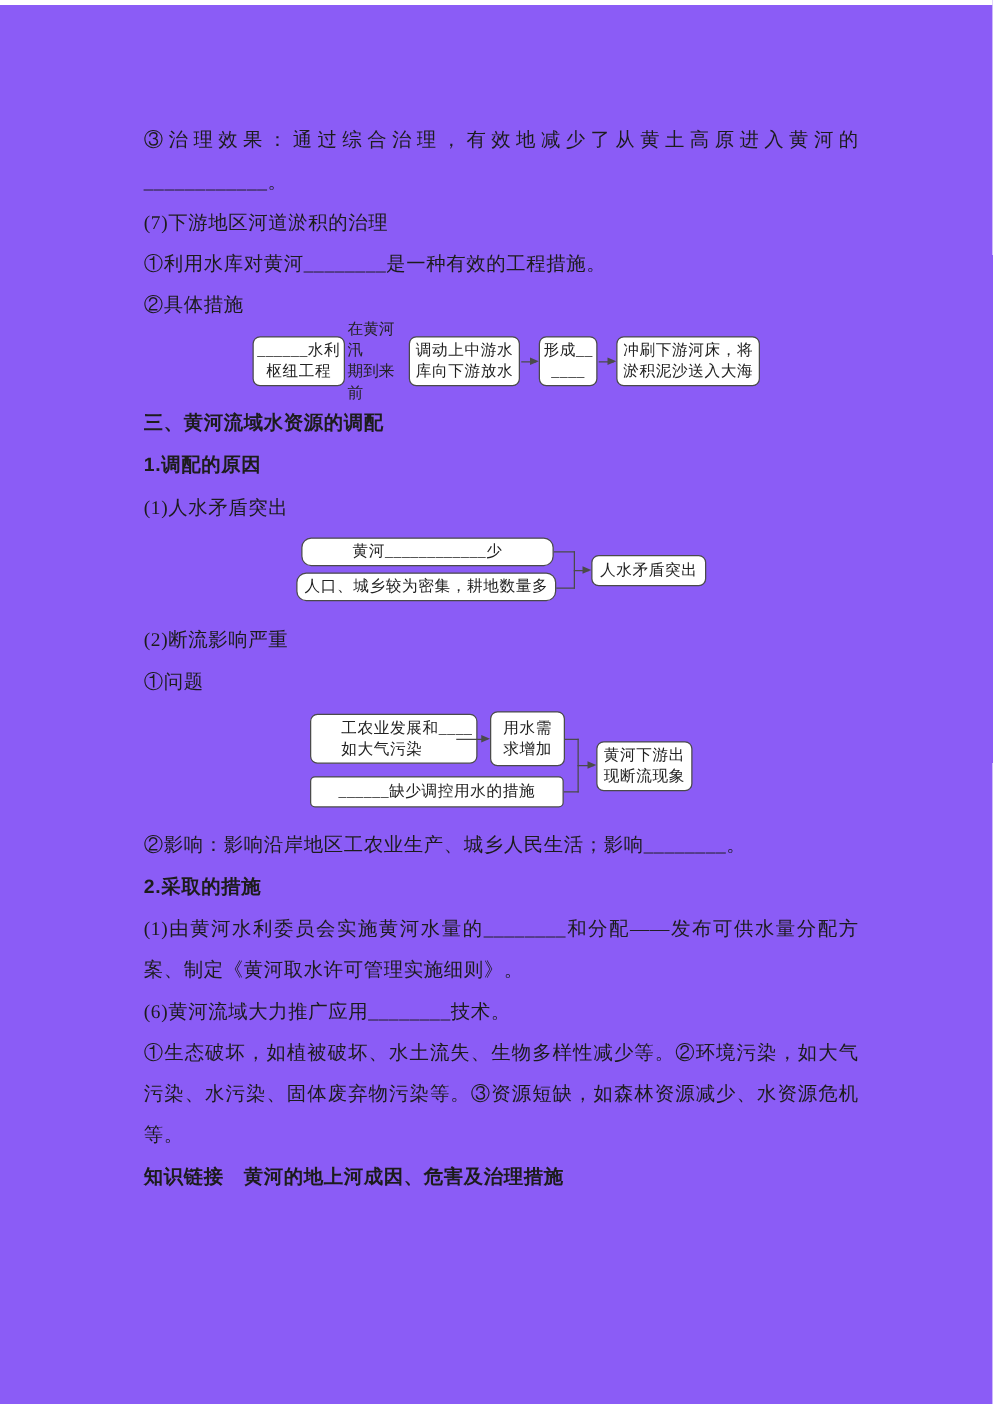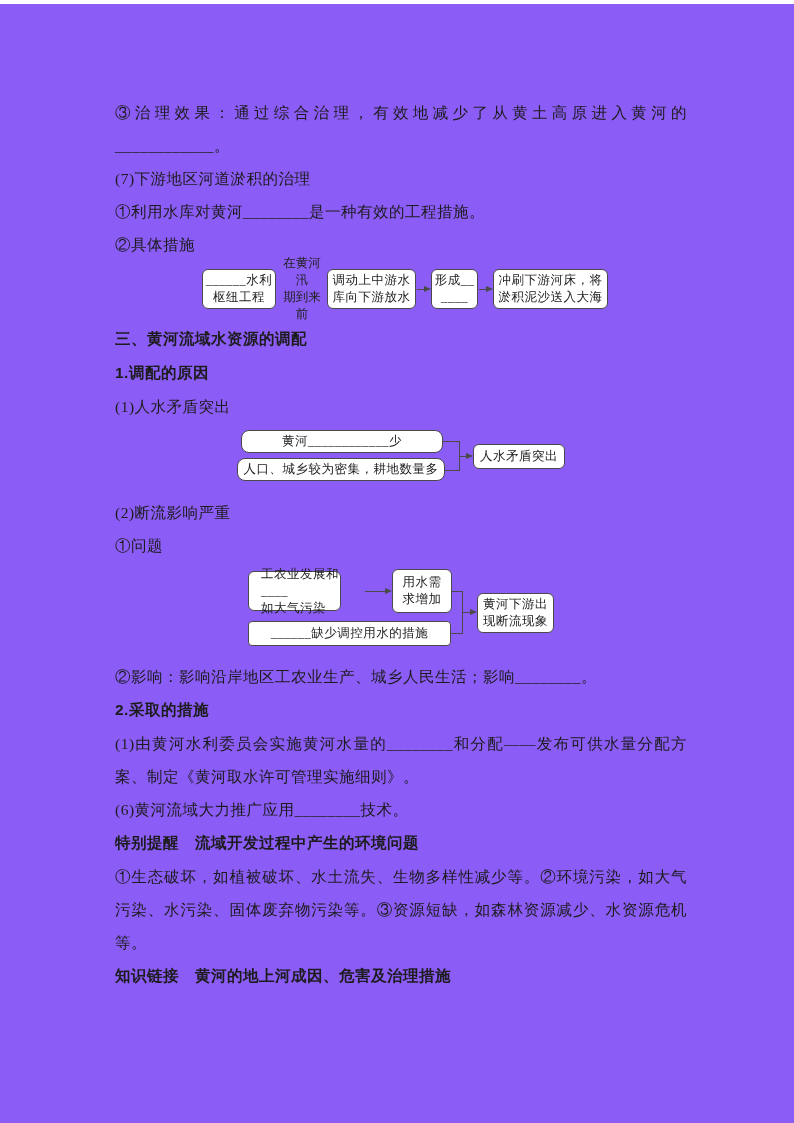--- a/index.html
+++ b/index.html
@@ -48,21 +48,21 @@
     line-height:17px;
     letter-spacing:0.5px;
     background:#fff;
   }
   .dbox span { display:block; }
   .dlabel {
     position:absolute;
     font-size:12.5px;
     line-height:17px;
     display:flex; flex-direction:column; justify-content:center;
-    text-align:center;
+    text-align:left;
     color:#222;
   }
   .hline, .vline { position:absolute; background:#4a4a4a; }
   .hline { height:1px; }
   .vline { width:1px; }
   .arrow { position:absolute; height:1px; background:#4a4a4a; }
   .arrow::after {
     content:"";
     position:absolute;
     right:-2px; top:-3.5px;
@@ -128,21 +128,21 @@
       <div class="arrow" style="left:222px;top:26px;width:12px;"></div>
       <div class="dbox" style="left:236px;top:14px;width:92px;height:25px;">
         <span>人水矛盾突出</span>
       </div>
     </div>
 
     <p class="line">(2)断流影响严重</p>
     <p class="line">①问题</p>
 
     <div class="diag" id="diagram3">
-      <div class="dbox" style="left:0;top:3px;width:93px;height:40px;align-items:flex-start;padding-left:12px;text-align:left;">
+      <div class="dbox" style="left:0;top:3px;width:134px;height:40px;align-items:flex-start;padding-left:24px;text-align:left;">
         <span>工农业发展和____</span>
         <span>如大气污染</span>
       </div>
       <div class="arrow" style="left:117px;top:23px;width:25px;"></div>
       <div class="dbox" style="left:144px;top:1px;width:60px;height:44px;">
         <span>用水需</span>
         <span>求增加</span>
       </div>
       <div class="dbox" style="left:0;top:53px;width:203px;height:25px;border-radius:4px;">
         <span>______缺少调控用水的措施</span>
@@ -155,24 +155,20 @@
         <span>黄河下游出</span>
         <span>现断流现象</span>
       </div>
     </div>
 
     <p class="line">②影响：影响沿岸地区工农业生产、城乡人民生活；影响________。</p>
     <p class="h-bold">2.采取的措施</p>
     <p class="line">(1)由黄河水利委员会实施黄河水量的________和分配——发布可供水量分配方案、制定《黄河取水许可管理实施细则》。</p>
     <p class="line">(6)黄河流域大力推广应用________技术。</p>
 
-    <p class="h-bold tip">
-      <span class="tip-label">特别提醒</span>
-      <span>流域开发过程中产生的环境问题</span>
-    </p>
 
     <p class="line">①生态破坏，如植被破坏、水土流失、生物多样性减少等。②环境污染，如大气污染、水污染、固体废弃物污染等。③资源短缺，如森林资源减少、水资源危机等。</p>
 
     <p class="h-bold tip">
       <span class="tip-label">知识链接</span>
       <span>黄河的地上河成因、危害及治理措施</span>
     </p>
 
   </div>
 </div>

